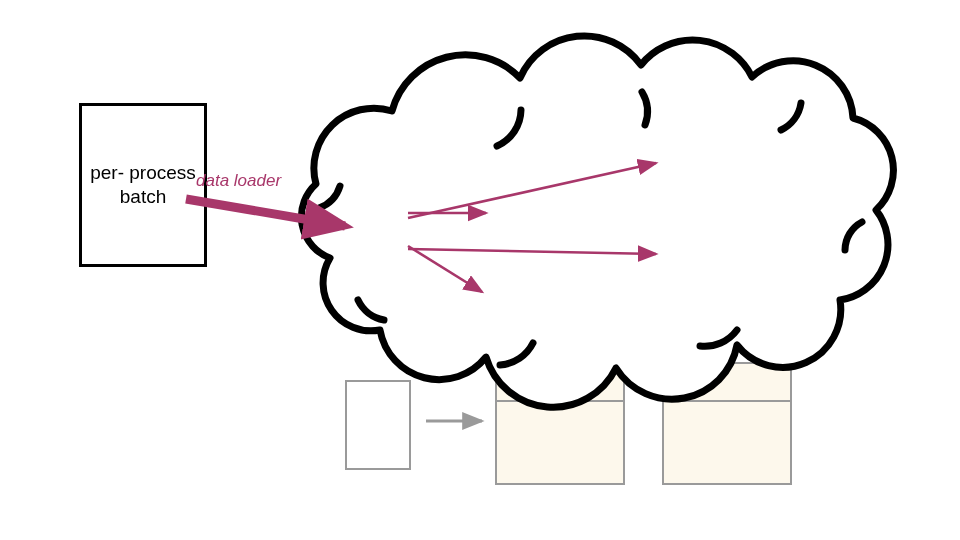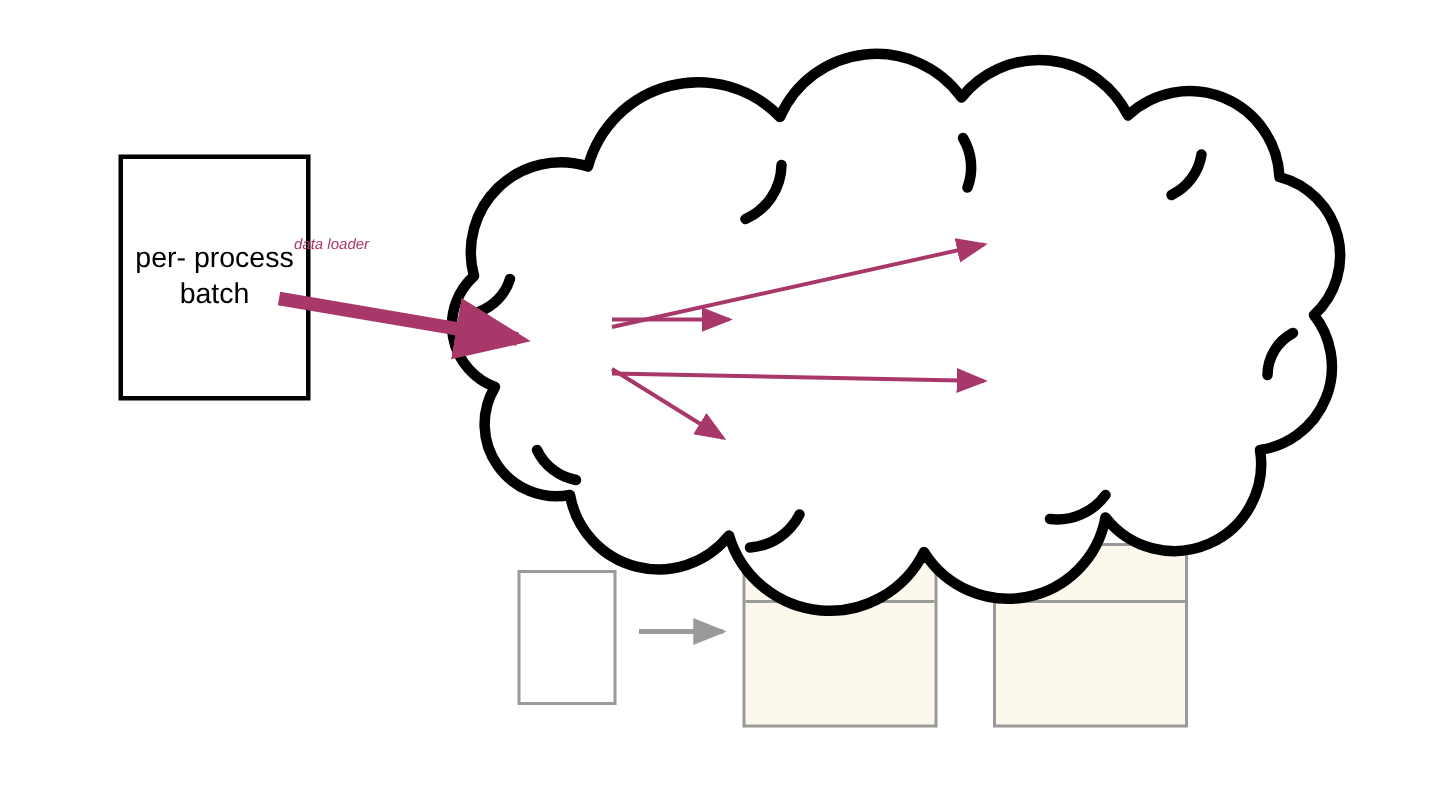--- a/index.html
+++ b/index.html
@@ -127,22 +127,22 @@
   
   .annot {
     font-style: italic;
     color: #a8376a;
     font-size: 15px;
     text-align: center;
     line-height: 1.2;
   }
   #annot-data-loader {
     left: 196px;
-    top: 158px;
-    font-size: 10px;
+    top: 171px;
+    font-size: 17px;
     text-align: left;
   }
   #annot-device-put-top  { left: 392px; top: 161px; width: 96px; }
   #annot-device-put-bot  { left: 380px; top: 269px; width: 96px; }
   
   .watermark {
     position: absolute;
     right: 16px;
     bottom: 10px;
     font-size: 15px;

